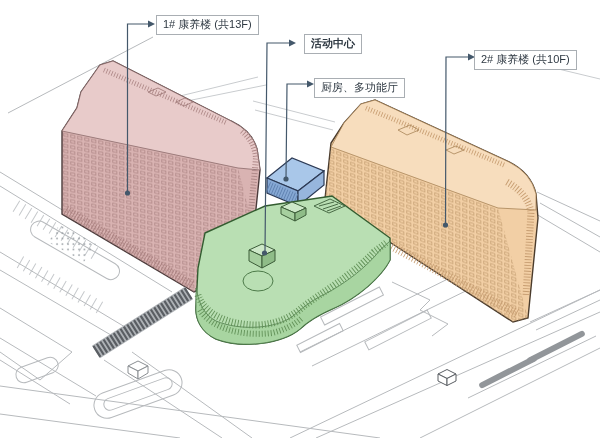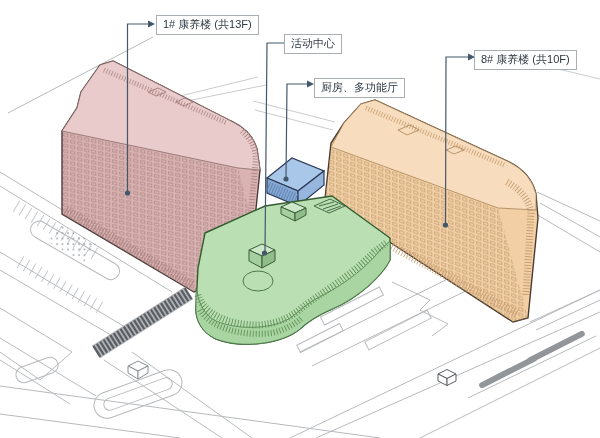--- a/index.html
+++ b/index.html
@@ -161,16 +161,16 @@
   </g>
   <g stroke="none" fill="#44586b">
     <polygon points="148,20.5 155,24 148,27.5"></polygon>
     <polygon points="289,39.5 296,43 289,46.5"></polygon>
     <polygon points="307,80.5 314,84 307,87.5"></polygon>
     <polygon points="468,53.5 475,57 468,60.5"></polygon>
   </g>
 </svg>
 
   <div class="lbl" style="left:156px;top:15px;"><span>1# 康养楼 (共13F)</span></div>
-  <div class="lbl" style="left:284px;top:34px;"><span>活动中心</span></div>
+  <div class="lbl" style="left:304px;top:34px;font-weight:bold;"><span>活动中心</span></div>
   <div class="lbl" style="left:314px;top:78px;text-align:right;"><span>厨房、多功能厅</span></div>
-  <div class="lbl" style="left:474px;top:50px;"><span>8# 康养楼 (共10F)</span></div>
+  <div class="lbl" style="left:474px;top:50px;"><span>2# 康养楼 (共10F)</span></div>
 </div>
 
 </body></html>

